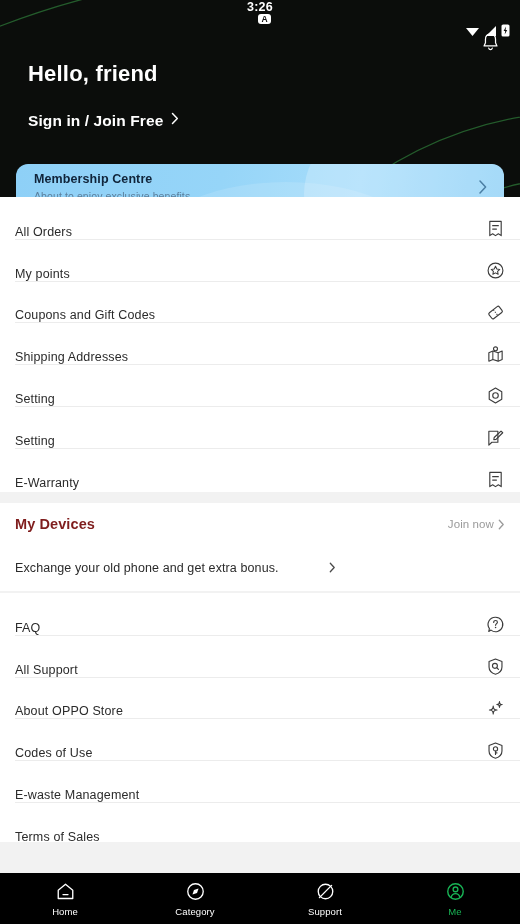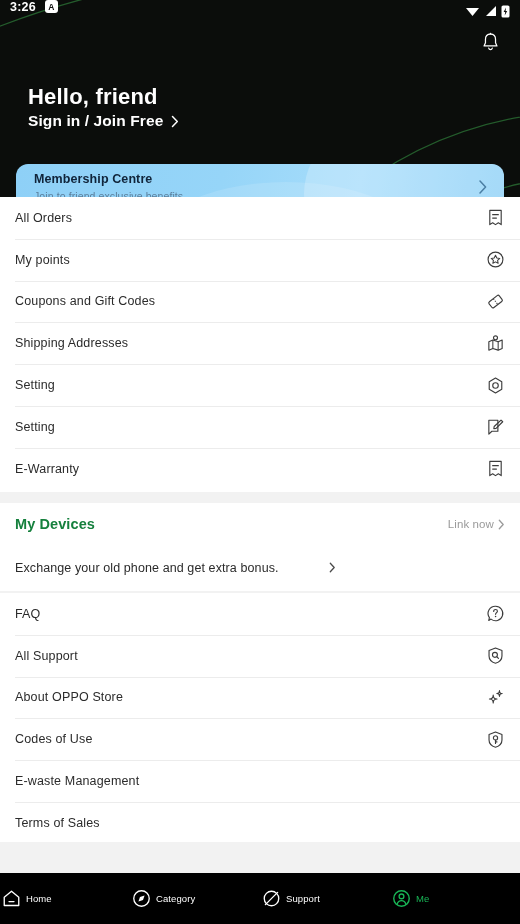--- a/index.html
+++ b/index.html
@@ -12,37 +12,38 @@
   .screen { position:relative; width:520px; height:924px; background:#f2f2f2; overflow:hidden; }
 
   
   .header {
     position:absolute; left:0; top:0; width:520px; height:205px;
     background:#0b0d0b; overflow:hidden;
   }
   .header-arcs { position:absolute; inset:0; }
   .statusbar {
     position:absolute; left:0; top:0; width:520px; height:22px;
-    display:flex; padding:0 10px;
+    display:flex; align-items:center; padding:0 10px;
     color:#fff;
+    flex-direction:column;
   }
   .sb-time { font-size:12.5px; font-weight:bold; letter-spacing:.2px; }
   .sb-abadge {
     margin-left:9px; width:13px; height:13px; border-radius:3px;
     background:#fff; color:#111; font-size:8.5px; font-weight:bold;
     display:flex; align-items:center; justify-content:center;
   }
   .sb-right { margin-left:auto; display:flex; align-items:center; gap:4px; }
 
   .bell { position:absolute; right:16px; top:28px; width:28px; height:28px;
           display:flex; align-items:center; justify-content:center; cursor:pointer; }
 
-  .greet { position:absolute; left:28px; top:84px; color:#fff;
+  .greet { position:absolute; left:28px; top:61px; color:#fff;
            font-size:22px; font-weight:bold; letter-spacing:.2px; }
-  .signin-row { position:absolute; left:28px; top:112px; display:flex; align-items:center; gap:8px; cursor:pointer; }
+  .signin-row { position:absolute; left:28px; top:112px; display:flex; align-items:flex-start; gap:8px; cursor:pointer; }
   .signin { color:#fff; font-size:15.5px; font-weight:bold; letter-spacing:.1px; }
 
   
   .member-card {
     position:absolute; left:16px; top:164px; width:488px; height:52px;
     border-radius:12px 12px 0 0; overflow:hidden;
     background:linear-gradient(100deg,#8ed0f7 0%,#96d5f8 42%,#a7ddfb 70%,#8bcff7 100%);
     cursor:pointer;
   }
   .member-card .swoosh {
@@ -54,44 +55,44 @@
     border-radius:50%; background:rgba(255,255,255,.13);
   }
   .mc-text { position:absolute; left:18px; top:8px; }
   .mc-title { font-size:12.5px; font-weight:bold; color:#10243a; letter-spacing:.1px; }
   .mc-sub { font-size:10.5px; color:#5b7f9c; margin-top:4px; letter-spacing:.1px; }
   .mc-chev { position:absolute; right:16px; top:15px; }
 
   
   .block { position:absolute; left:0; width:520px; background:#fff; }
   .row {
-    position:relative; height:41.8px; display:flex; align-items:center;
+    position:relative; height:41.8px; display:flex; align-items:flex-end;
     padding:0 15px 0 15px; cursor:pointer;
   }
   .row + .row::before {
     content:""; position:absolute; left:15px; right:0; top:0; height:1px; background:#ececec;
   }
   .row-label { font-size:12.5px; color:#2b2b2b; letter-spacing:.15px; }
   .row-icon { margin-left:auto; width:20px; height:20px; display:flex; align-items:center; justify-content:center; }
 
   
   .devices-head { position:relative; height:42px; display:flex; align-items:center; padding:0 15px; }
-  .devices-title { font-size:14.5px; color:#15803d; font-weight:bold; letter-spacing:.1px; }
+  .devices-title { font-size:14.5px; color:#7f1d1d; font-weight:bold; letter-spacing:.1px; }
   .link-now { margin-left:auto; display:flex; align-items:center; gap:4px; cursor:pointer; }
   .link-now span { font-size:11.5px; color:#9a9a9a; letter-spacing:.1px; }
   .exchange-row { position:relative; height:45px; display:flex; align-items:center; padding:0 15px; cursor:pointer;gap:44px; }
   .exchange-row span { font-size:12.5px; color:#2b2b2b; letter-spacing:.1px; }
   .exchange-row .chev { margin-left:6px; }
 
   
   .navbar {
     position:absolute; left:0; bottom:0; width:520px; height:51px;
     background:#000; display:flex; align-items:center;
   }
-  .nav-item { flex:1; display:flex; flex-direction:row; align-items:center; gap:4px; cursor:pointer; }
+  .nav-item { flex:1; display:flex; flex-direction:column; align-items:center; gap:4px; cursor:pointer; }
   .nav-item .ni-icon { width:22px; height:22px; display:flex; align-items:center; justify-content:center; }
   .nav-item .ni-label { font-size:9.5px; color:#fff; letter-spacing:.1px; }
   .nav-item.active .ni-label { color:#18b455; }
 </style>
 </head>
 <body>
 
 <div class="screen">
 
   <div class="header">
@@ -134,21 +135,21 @@
         <path d="M1.5 1.5 L6.3 6.5 L1.5 11.5" fill="none" stroke="#fff" stroke-width="1.5" stroke-linecap="round" stroke-linejoin="round"></path>
       </svg>
     </div>
   </div>
 
   <div class="member-card">
     <div class="swoosh"></div>
     <div class="swoosh2"></div>
     <div class="mc-text">
       <div class="mc-title">Membership Centre</div>
-      <div class="mc-sub">Join to friend exclusive benefits</div>
+      <div class="mc-sub">About to enjoy exclusive benefits</div>
     </div>
     <div class="mc-chev">
       <svg width="10" height="16" viewBox="0 0 10 16">
         <path d="M2 2 L7.6 8 L2 14" fill="none" stroke="#4b7ea3" stroke-width="1.5" stroke-linecap="round" stroke-linejoin="round"></path>
       </svg>
     </div>
   </div>
 
   <div class="block" style="top:197px;height:295px;">
 
@@ -226,21 +227,21 @@
           <line x1="7" y1="10.6" x2="11" y2="10.6" stroke="#3c3c3c" stroke-width="1.2" stroke-linecap="round"></line>
         </svg>
       </div>
     </div>
   </div>
 
   <div class="block" style="top:503px;height:88px;">
     <div class="devices-head">
       <div class="devices-title">My Devices</div>
       <div class="link-now">
-        <span>Link now</span>
+        <span>Join now</span>
         <svg width="7" height="11" viewBox="0 0 7 11">
           <path d="M1.3 1.2 L5.2 5.5 L1.3 9.8" fill="none" stroke="#9a9a9a" stroke-width="1.3" stroke-linecap="round" stroke-linejoin="round"></path>
         </svg>
       </div>
     </div>
     <div class="exchange-row">
       <span>Exchange your old phone and get extra bonus.</span>
       <svg class="chev" width="7" height="11" viewBox="0 0 7 11">
         <path d="M1.3 1.2 L5.2 5.5 L1.3 9.8" fill="none" stroke="#4a4a4a" stroke-width="1.3" stroke-linecap="round" stroke-linejoin="round"></path>
       </svg>

